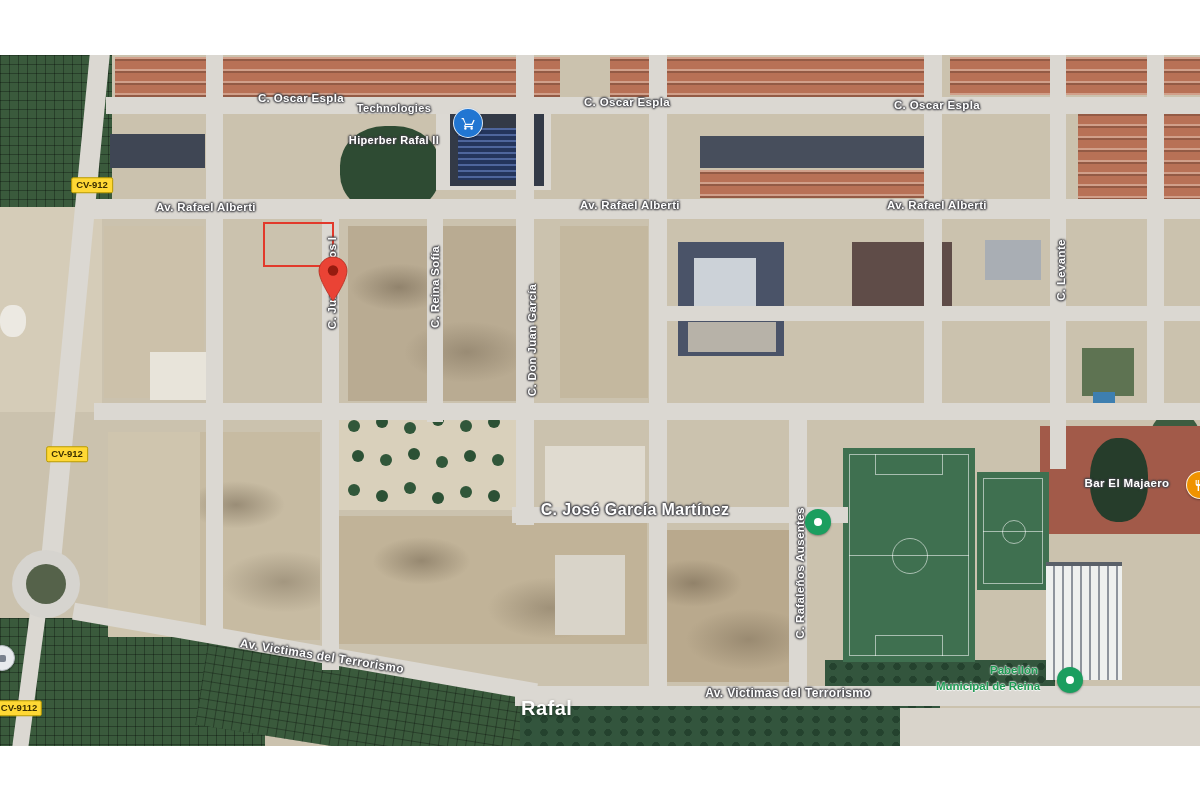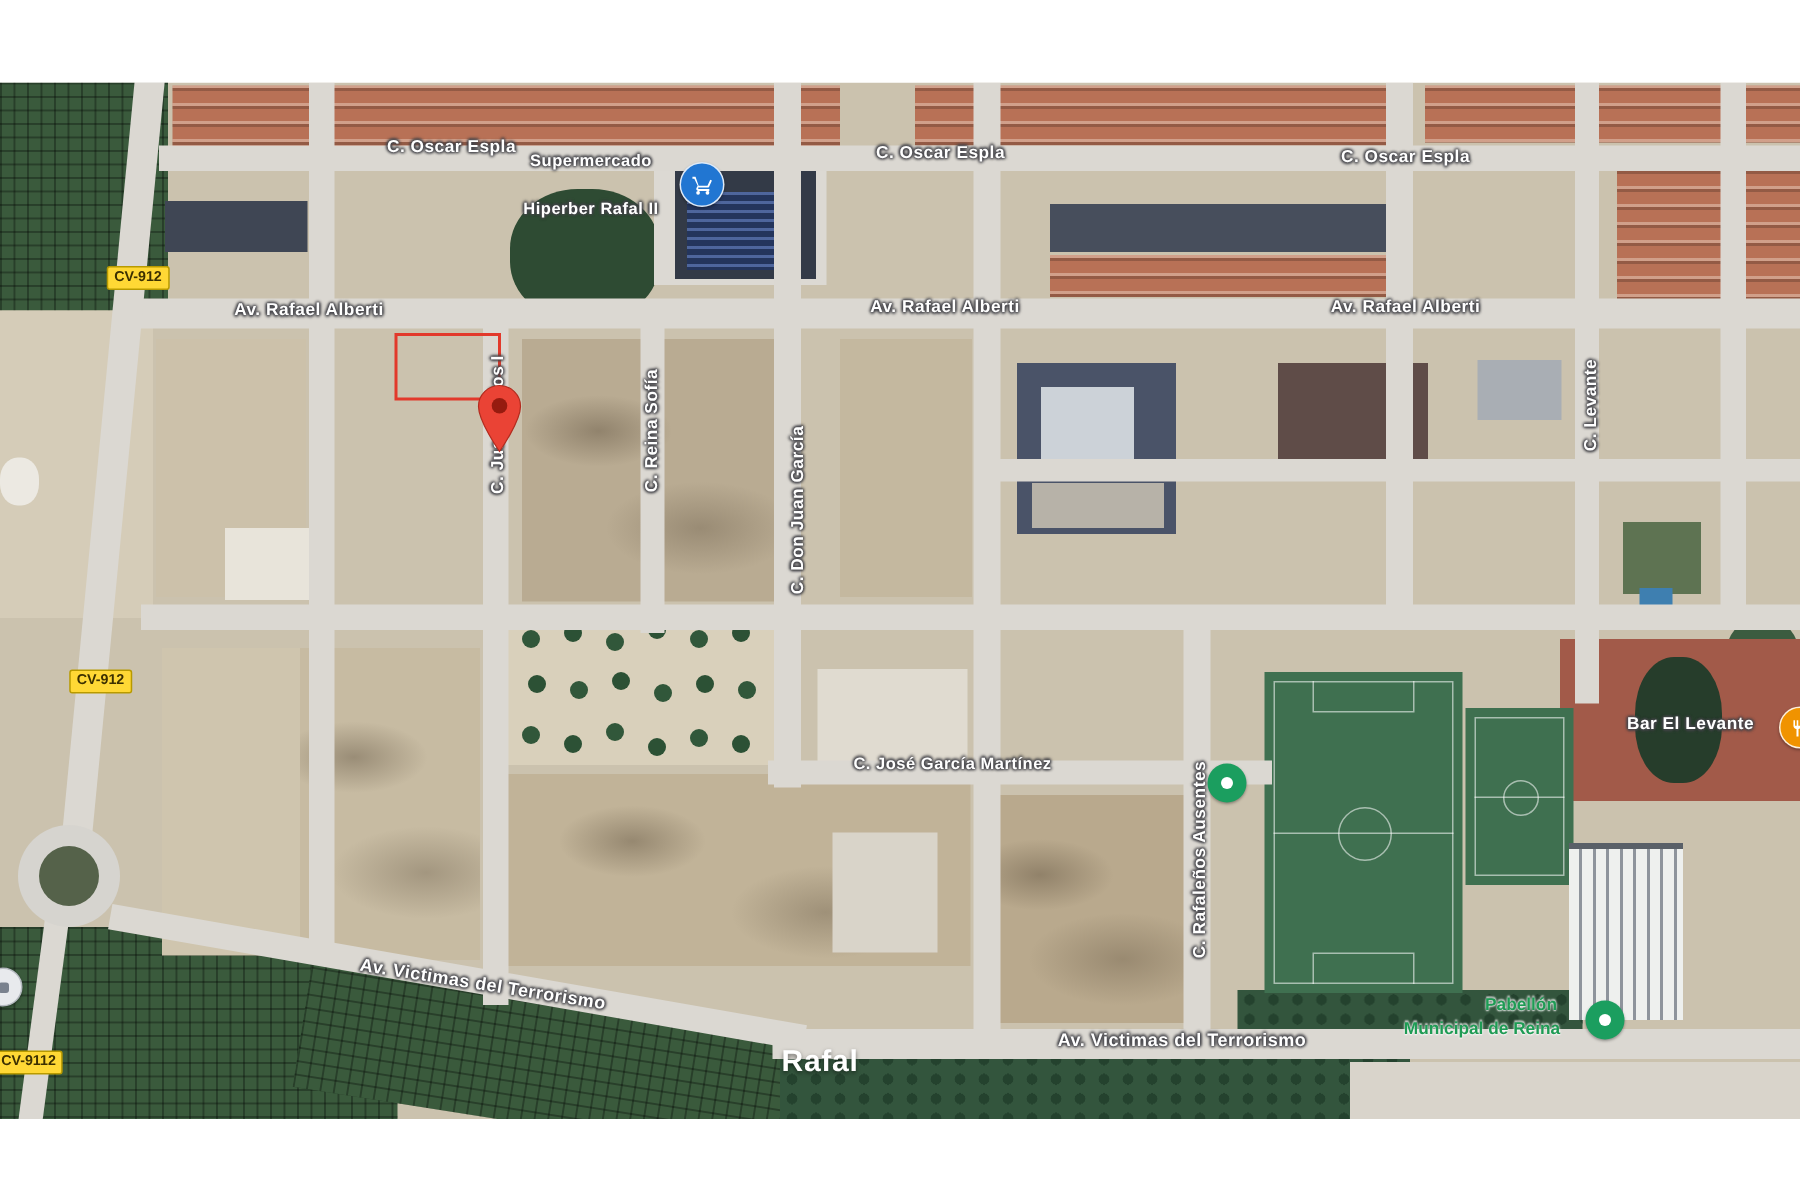--- a/index.html
+++ b/index.html
@@ -133,34 +133,34 @@
   <div class="slabel" style="left:301px;top:99px;">C. Oscar Espla</div>
   <div class="slabel" style="left:627px;top:103px;">C. Oscar Espla</div>
   <div class="slabel" style="left:937px;top:106px;">C. Oscar Espla</div>
   <div class="slabel" style="left:206px;top:208px;">Av. Rafael Alberti</div>
   <div class="slabel" style="left:630px;top:206px;">Av. Rafael Alberti</div>
   <div class="slabel" style="left:937px;top:206px;">Av. Rafael Alberti</div>
   <div class="slabel vert" style="left:333px;top:283px;">C. Juan Carlos I</div>
   <div class="slabel vert" style="left:436px;top:287px;">C. Reina Sofía</div>
   <div class="slabel vert" style="left:533px;top:340px;">C. Don Juan García</div>
   <div class="slabel vert" style="left:1062px;top:270px;">C. Levante</div>
-  <div class="slabel" style="left:635px;top:510px;font-size:11px;">C. José García Martínez</div>
+  <div class="slabel" style="left:635px;top:510px;font-size:16px;">C. José García Martínez</div>
   <div class="slabel vert" style="left:801px;top:573px;">C. Rafaleños Ausentes</div>
   <div class="slabel" style="left:322px;top:656px;font-size:12px;transform:translate(-50%,-50%) rotate(9deg);">Av. Victimas del Terrorismo</div>
   <div class="slabel" style="left:788px;top:693px;font-size:12px;">Av. Victimas del Terrorismo</div>
 
   <div class="shield" style="left:92px;top:185px;">CV-912</div>
   <div class="shield" style="left:67px;top:454px;">CV-912</div>
   <div class="shield" style="left:19px;top:708px;">CV-9112</div>
 
   <div class="slabel poi-white" style="left:394px;top:124px;text-align:center;">
-    <div>Supermercado</div>
+    <div>Technologies</div>
     <div style="margin-top:21px;">Hiperber Rafal II</div>
   </div>
-  <div class="slabel poi-white" style="left:1127px;top:484px;font-size:11.5px;">Bar El Levante</div>
+  <div class="slabel poi-white" style="left:1127px;top:484px;font-size:11.5px;">Bar El Majaero</div>
   <div class="poi-green" style="left:1014px;top:671px;">Pabellón</div>
   <div class="poi-green" style="left:988px;top:687px;">Municipal de Reina</div>
 
   <div class="t" style="left:318px;top:256px;width:30px;height:46px;z-index:12;">
     <svg width="30" height="46" viewBox="0 0 30 46">
       <path d="M15 1C7.3 1 1 7.2 1 14.8 1 25 15 45 15 45s14-20 14-30.2C29 7.2 22.7 1 15 1z" fill="#ea4335" stroke="#b22b1e" stroke-width="0.8"></path>
       <circle cx="15" cy="14.5" r="5.2" fill="#961b0f"></circle>
     </svg>
   </div>
 

